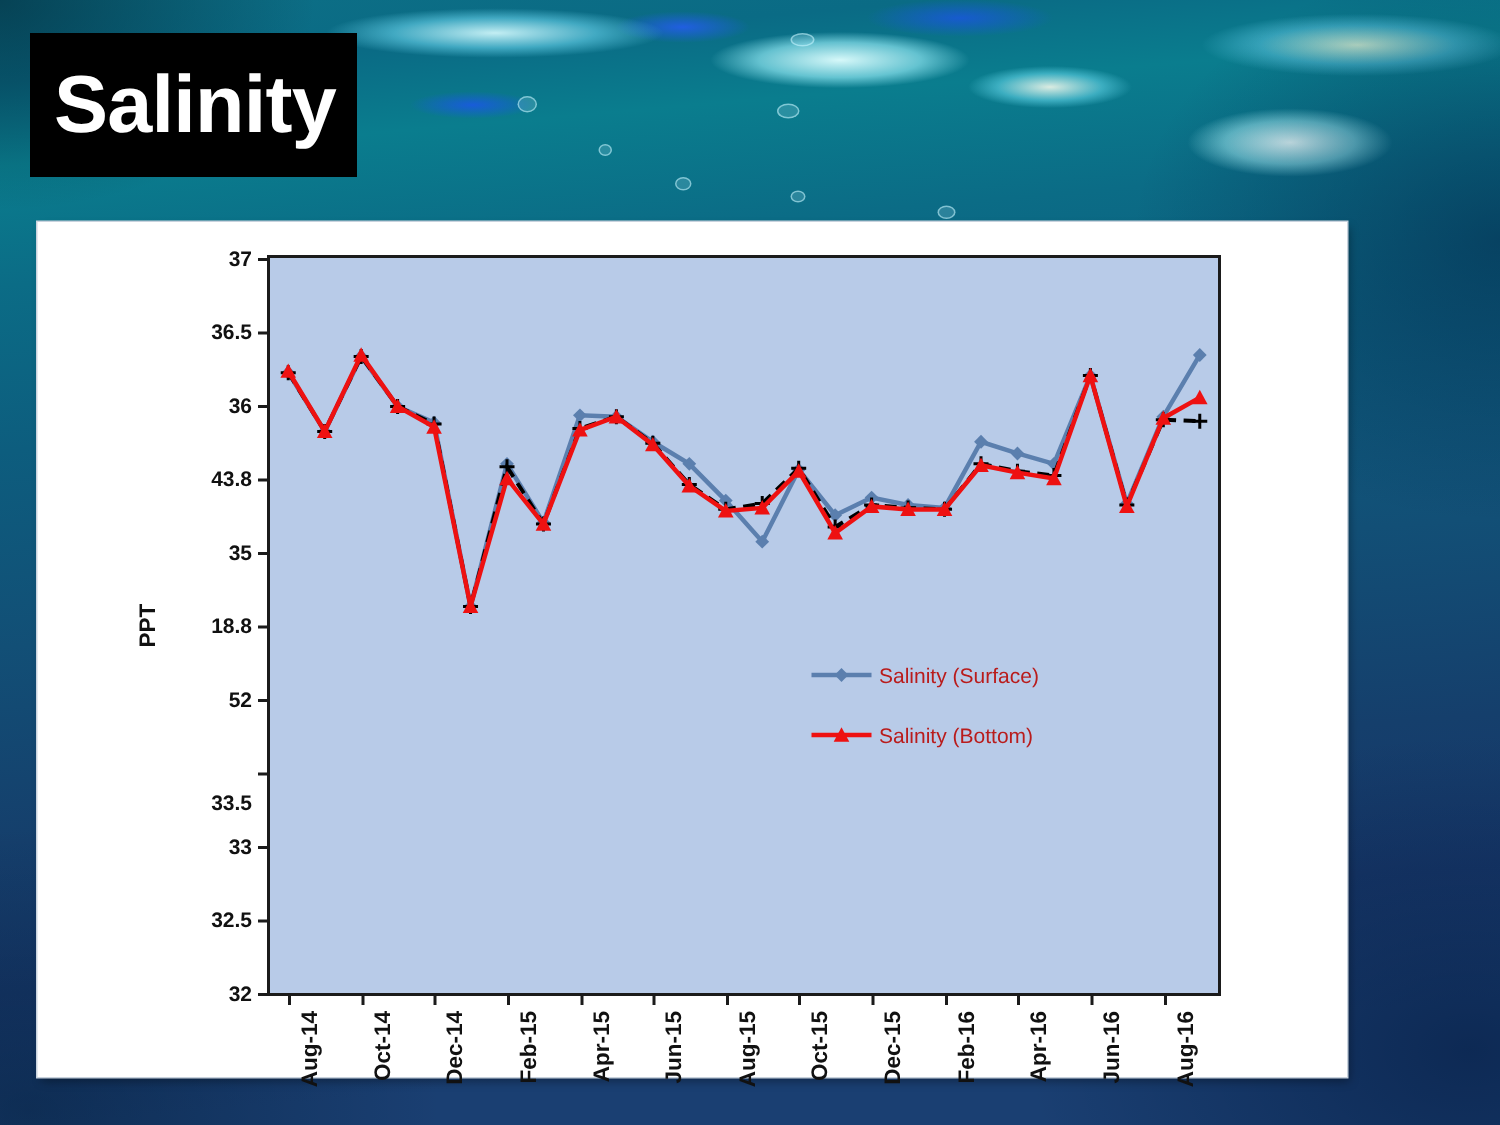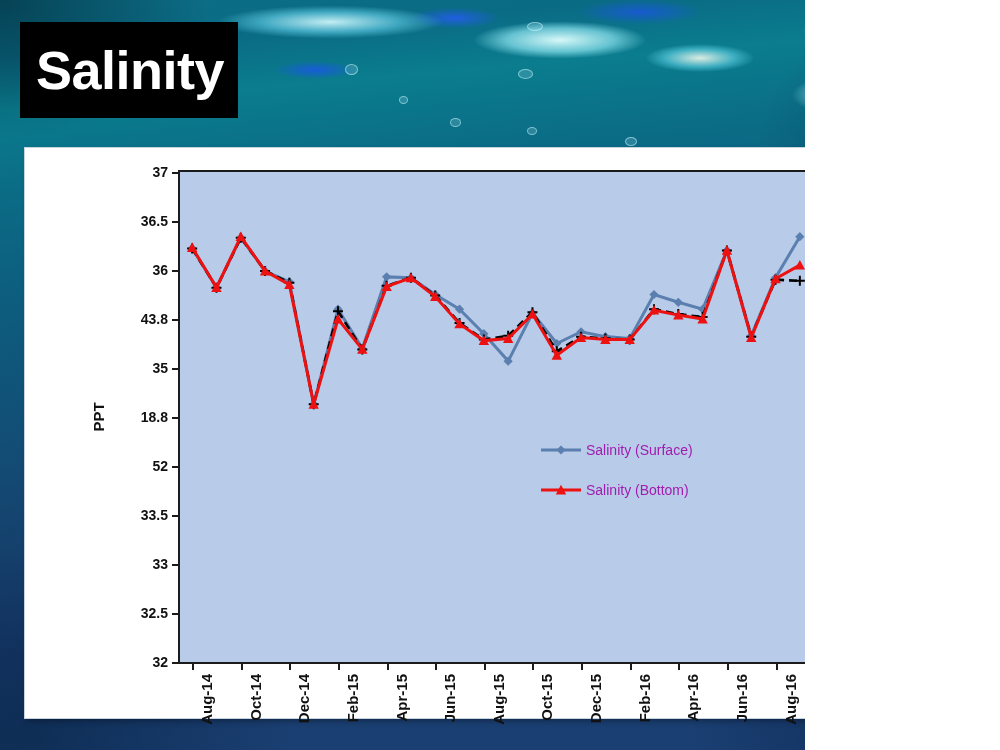--- a/index.html
+++ b/index.html
@@ -3,21 +3,21 @@
 <meta charset="utf-8">
 <style>
   html, body {
     margin: 0; padding: 0;
     width: 1000px; height: 750px;
     overflow: hidden;
     font-family: "Liberation Sans", sans-serif;
   }
   #slide {
     position: relative;
-    width: 805px; height: 750px;
+    width: 1000px; height: 750px;
     background: #1b4576;
     overflow: hidden;
   }
   
   #photo {
     position: absolute; left: 0; top: 0; width: 1000px; height: 750px;
     background:
       radial-gradient(ellipse 120px 26px at 560px 40px, rgba(225,255,255,.95) 0%, rgba(160,245,255,.6) 45%, rgba(30,120,190,0) 72%),
       radial-gradient(ellipse 150px 22px at 330px 22px, rgba(215,252,255,.9) 0%, rgba(120,230,255,.5) 45%, rgba(20,110,180,0) 75%),
       radial-gradient(ellipse 90px 30px at 860px 95px, rgba(235,255,255,.92) 0%, rgba(170,248,255,.55) 48%, rgba(20,110,180,0) 76%),
@@ -119,21 +119,21 @@
     transform: rotate(-90deg) translate(-100%, 0);
   }
   
   #legend {
     position: absolute;
     left: 360px; top: 258px;
     font-size: 14px; color: #1f3864;
   }
   .legend-row { display:flex; align-items:center; height:40px; }
   .legend-key { width: 42px; height: 16px; position: relative; margin-right: 4px; }
-  .legend-text { font-size: 14px; color: #a21caf; white-space: nowrap; }
+  .legend-text { font-size: 14px; color: #b91c1c; white-space: nowrap; }
 </style>
 </head>
 <body>
 
 <div id="slide">
 
   <div id="photo">
     <div class="bubble" style="left:345px;top:64px;width:11px;height:9px;"></div>
     <div class="bubble" style="left:450px;top:118px;width:9px;height:7px;"></div>
     <div class="bubble" style="left:399px;top:96px;width:7px;height:6px;"></div>
@@ -159,21 +159,21 @@
           <div class="ylabel" style="top: 98px;">36</div>
           <div class="ytick" style="top: 147px;"></div>
           <div class="ylabel" style="top: 147px;">43.8</div>
           <div class="ytick" style="top: 196px;"></div>
           <div class="ylabel" style="top: 196px;">35</div>
           <div class="ytick" style="top: 245px;"></div>
           <div class="ylabel" style="top: 245px;">18.8</div>
           <div class="ytick" style="top: 294px;"></div>
           <div class="ylabel" style="top: 294px;">52</div>
           <div class="ytick" style="top: 343px;"></div>
-          <div class="ylabel" style="top: 343px;">33.5</div>
+          <div class="ylabel" style="top: 363px;">33.5</div>
           <div class="ytick" style="top: 392px;"></div>
           <div class="ylabel" style="top: 392px;">33</div>
           <div class="ytick" style="top: 441px;"></div>
           <div class="ylabel" style="top: 441px;">32.5</div>
           <div class="ytick" style="top: 490px;"></div>
           <div class="ylabel" style="top: 490px; margin-left: 29px;">32</div>
         </div>
       <div id="x-ticks">
           <div class="xtick" style="left: 12.1538px;"></div>
           <div class="xlabel" style="left: 18.1538px;">Aug-14</div>

